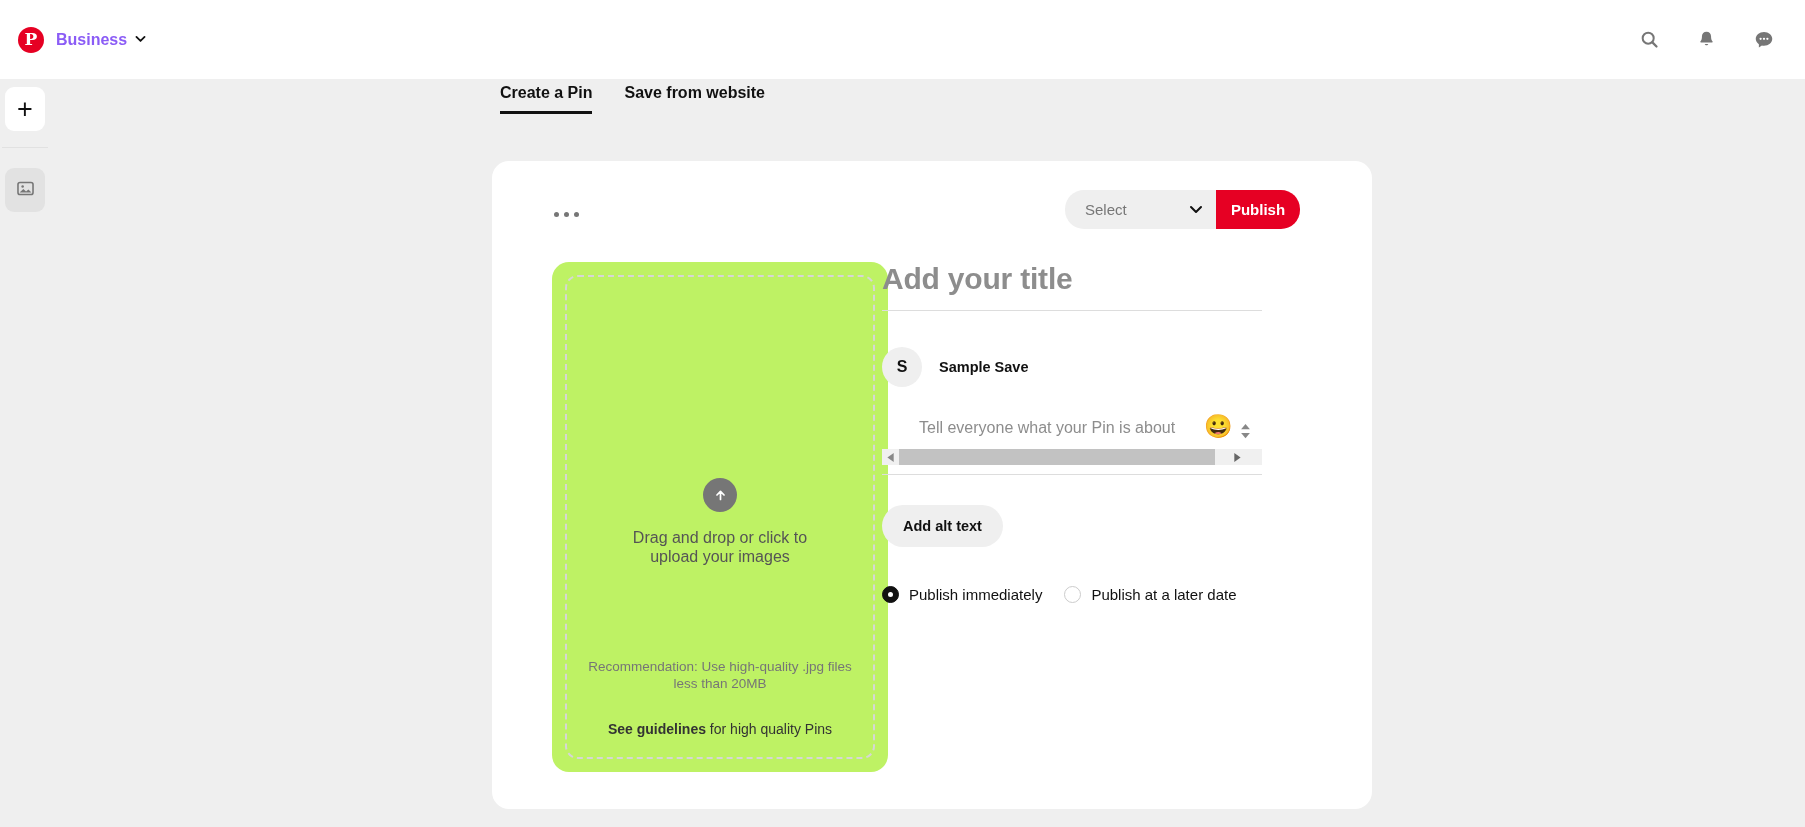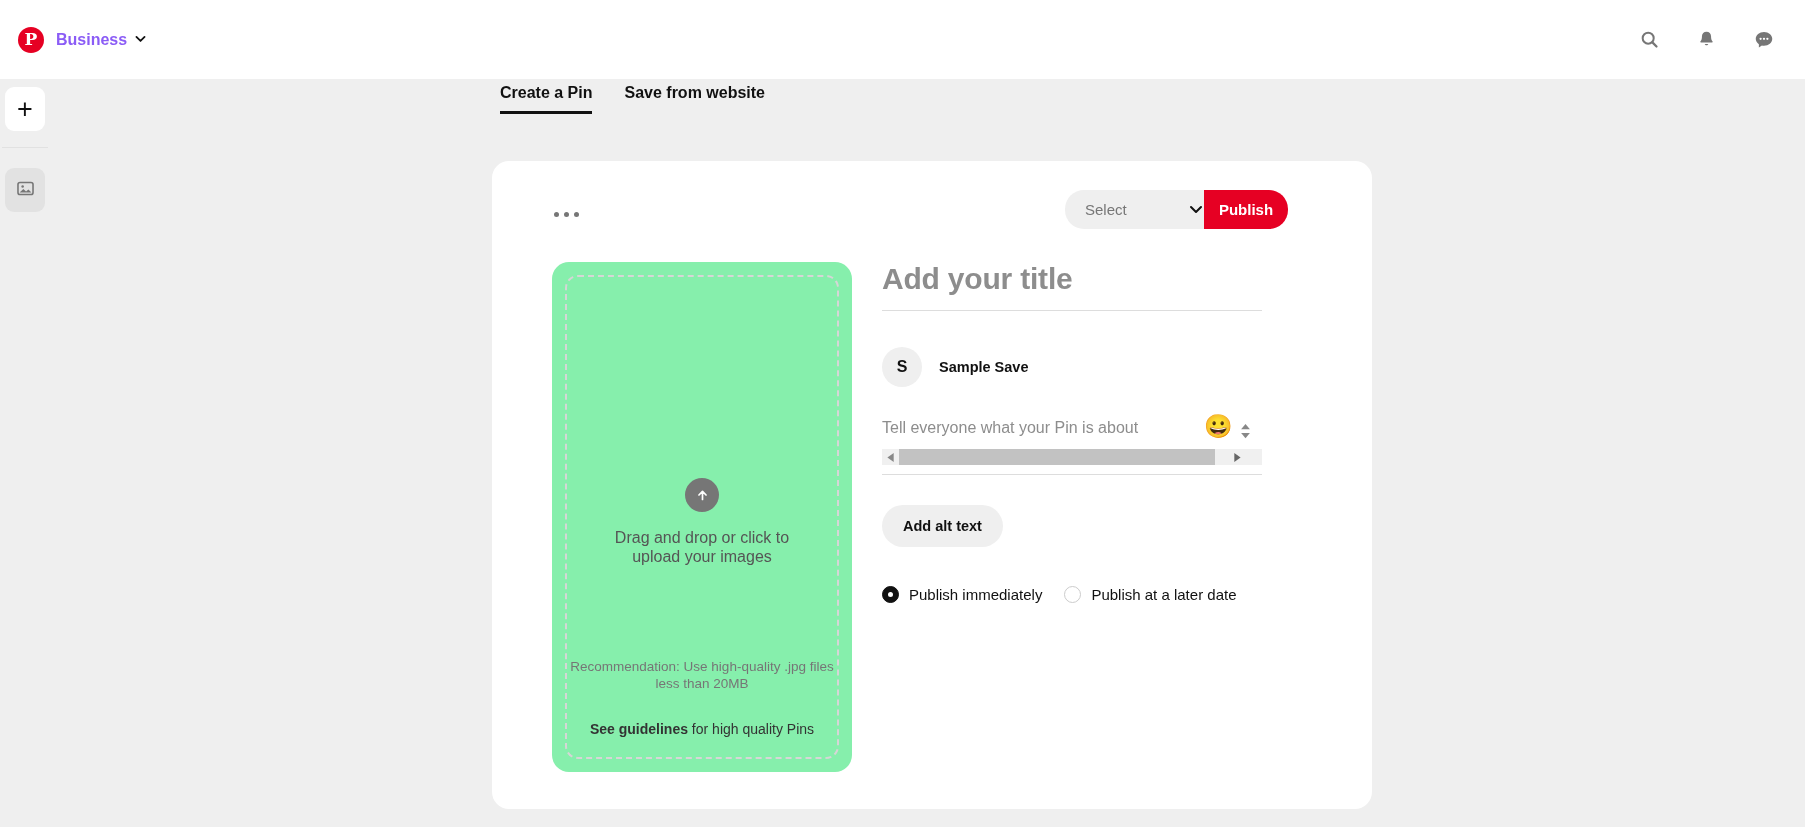--- a/index.html
+++ b/index.html
@@ -97,34 +97,34 @@
     width: 153px; height: 39px;
     background: #efefef; border-radius: 19px 0 0 19px;
     display: flex; align-items: center; cursor: pointer;
   }
   .select-wrap .sel-label {
     font-size: 15px; color: #767676; margin-left: 20px;
   }
   .select-wrap .sel-chev { position: absolute; right: 14px; top: 11px; color: #111; }
 
   .publish-btn {
-    position: absolute; right: 84px; top: 0;
+    position: absolute; right: 72px; top: 0;
     width: 84px; height: 39px;
     background: #e60023; color: #ffffff;
     border: none; border-radius: 0 19px 19px 0;
     font-size: 15px; font-weight: bold;
     font-family: "Liberation Sans", sans-serif;
     cursor: pointer;
   }
 
   
   .upload-outer {
     position: absolute; left: 60px; top: 101px;
-    width: 300px; height: 510px;
-    background: #86efac; border-radius: 17px;
+    width: 336px; height: 510px;
+    background: #bef264; border-radius: 17px;
     padding: 13px;
   }
   .upload-inner {
     width: 100%; height: 100%;
     border: 2px dashed #d6d6d6; border-radius: 13px;
     position: relative; cursor: pointer;
   }
   .up-circle {
     position: absolute; left: 50%; top: 201px; transform: translateX(-50%);
     width: 34px; height: 34px; border-radius: 50%;
@@ -166,21 +166,21 @@
     font-size: 16px; font-weight: bold;
   }
   .brand-name { font-size: 14.5px; font-weight: bold; color: #111111; }
 
   .desc-block {
     margin-top: 28px; position: relative;
     border-bottom: 1px solid #dddddd; padding-bottom: 9px;
   }
   .desc-row { position: relative; height: 32px; }
   .desc-placeholder {
-    font-size: 16px; color: #8d8d8d; padding-top: 4px; cursor: text;
+    font-size: 16px; color: #8d8d8d; padding-top: 4px; cursor: text; margin-left: 37px;
   }
   .emoji-btn {
     position: absolute; right: 32px; top: -2px;
     width: 26px; height: 26px; cursor: pointer;
     font-size: 23px; line-height: 26px;
   }
   .spinner {
     position: absolute; right: 8px; top: 0;
     width: 17px; height: 32px;
     display: flex; flex-direction: column;

